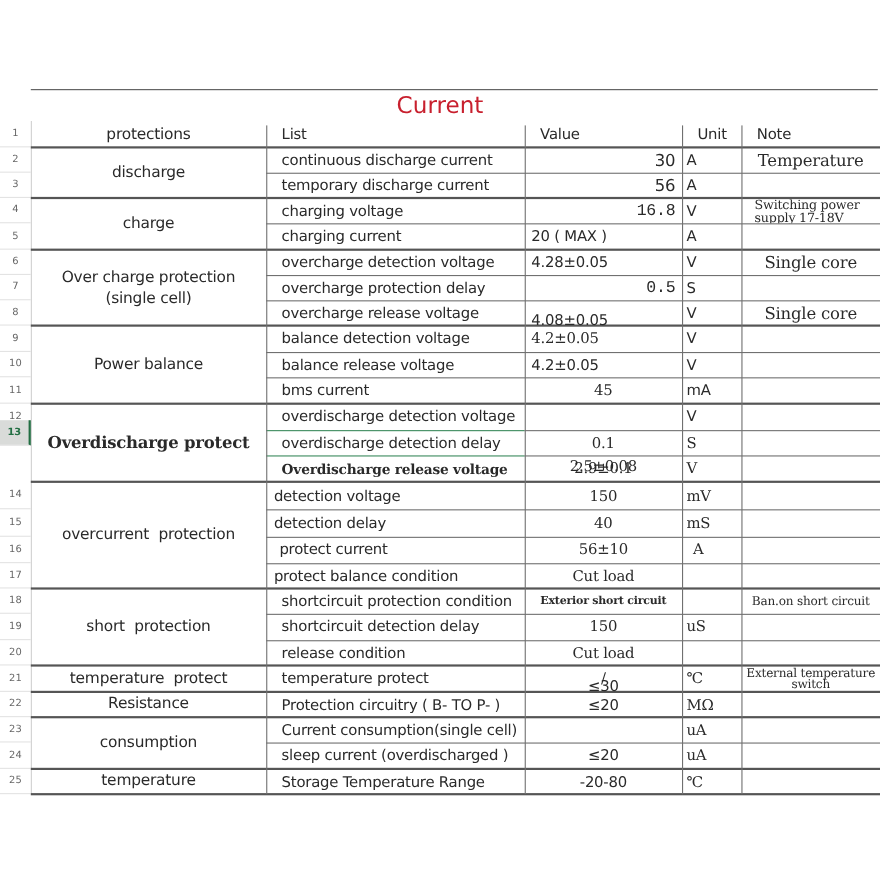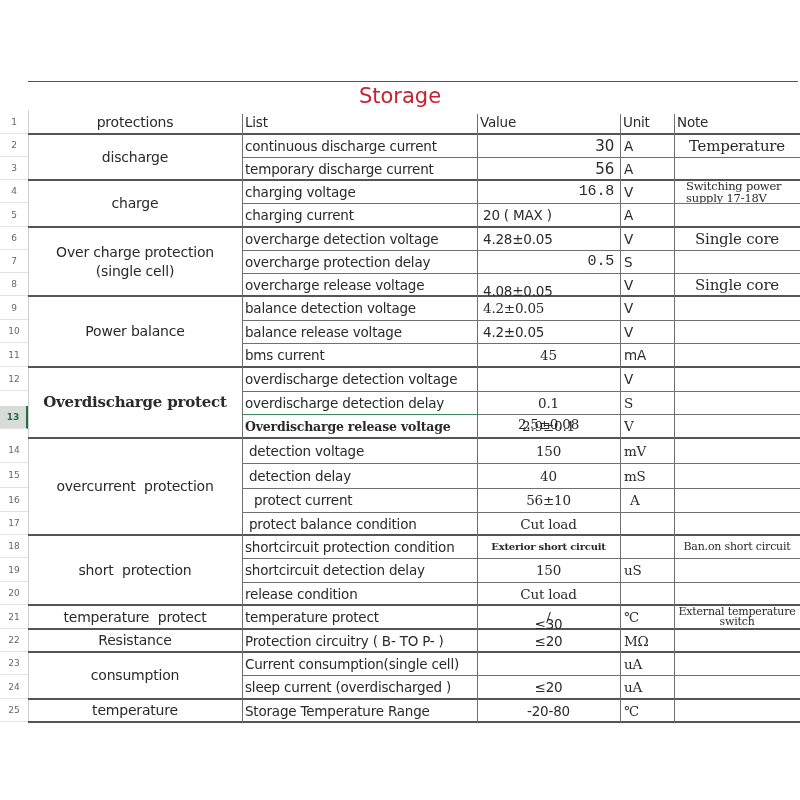--- a/index.html
+++ b/index.html
@@ -9,56 +9,56 @@
   .title { position:absolute; left:330px; top:84px; width:140px; text-align:center;
            font-family:"DejaVu Sans", sans-serif; font-size:21px; color:#c8202e; }
   .rownum { position:absolute; left:0; width:28px; font-size:9px; color:#666; text-align:center;
             font-family:"DejaVu Sans", sans-serif; border-bottom:1px solid #e3e3e3; box-sizing:border-box;
             display:flex; align-items:center; justify-content:center; }
   .rownum.sel { background:#d9dbd9; color:#216e42; font-weight:bold; border-right:2px solid #216e42; }
   .rownum-col { position:absolute; left:28px; top:110px; width:1px; height:612px; background:#d0d0d0; }
   .cell { position:absolute; box-sizing:border-box; display:flex; align-items:center; overflow:hidden;
           white-space:nowrap; font-size:13.5px; font-family:"DejaVu Sans", sans-serif; letter-spacing:-0.2px; }
   .c-group { justify-content:center; text-align:center; white-space:normal; line-height:19px; font-size:14px; }
-  .c-list { padding-left:3px; }
+  .c-list { padding-left:14px; }
   .c-val { padding:0 6px; }
   .c-unit { padding-left:4px; }
   .c-note { justify-content:center; text-align:center; white-space:normal; }
   .left { justify-content:flex-start; }
   .right { justify-content:flex-end; }
   .center { justify-content:center; }
   .serif { font-family:"DejaVu Serif", serif; }
   .mono { font-family:"Liberation Mono", monospace; }
   .bold { font-weight:bold; }
   .hline { position:absolute; height:1px; background:#707070; }
   .hline.thick { height:2px; background:#555; }
   .hline.green { background:#3b8a5d; }
   .vline { position:absolute; width:1px; background:#707070; }
 </style>
 </head>
 <body>
 
 <div class="topline"></div>
-<div class="title">Storage</div>
+<div class="title">Current</div>
 
 <div class="rownum-col"></div>
 <div id="rownums">
     <div class="rownum" style="top: 110px; height: 24px;">1</div>
     <div class="rownum" style="top: 134px; height: 23px;">2</div>
     <div class="rownum" style="top: 157px; height: 23px;">3</div>
     <div class="rownum" style="top: 180px; height: 23px;">4</div>
     <div class="rownum" style="top: 203px; height: 24px;">5</div>
     <div class="rownum" style="top: 227px; height: 23px;">6</div>
     <div class="rownum" style="top: 250px; height: 23px;">7</div>
     <div class="rownum" style="top: 273px; height: 23px;">8</div>
     <div class="rownum" style="top: 296px; height: 24px;">9</div>
     <div class="rownum" style="top: 320px; height: 23px;">10</div>
     <div class="rownum" style="top: 343px; height: 24px;">11</div>
     <div class="rownum" style="top: 367px; height: 24px;">12</div>
-    <div class="rownum sel" style="top: 406px; height: 23px; text-align: center;">13</div>
+    <div class="rownum sel" style="top: 382px; height: 23px; text-align: center;">13</div>
     <div class="rownum" style="top: 438px; height: 25px;">14</div>
     <div class="rownum" style="top: 463px; height: 25px;">15</div>
     <div class="rownum" style="top: 488px; height: 24px;">16</div>
     <div class="rownum" style="top: 512px; height: 23px;">17</div>
     <div class="rownum" style="top: 535px; height: 23px;">18</div>
     <div class="rownum" style="top: 558px; height: 24px;">19</div>
     <div class="rownum" style="top: 582px; height: 23px;">20</div>
     <div class="rownum" style="top: 605px; height: 24px;">21</div>
     <div class="rownum" style="top: 629px; height: 23px;">22</div>
     <div class="rownum" style="top: 652px; height: 23px;">23</div>

